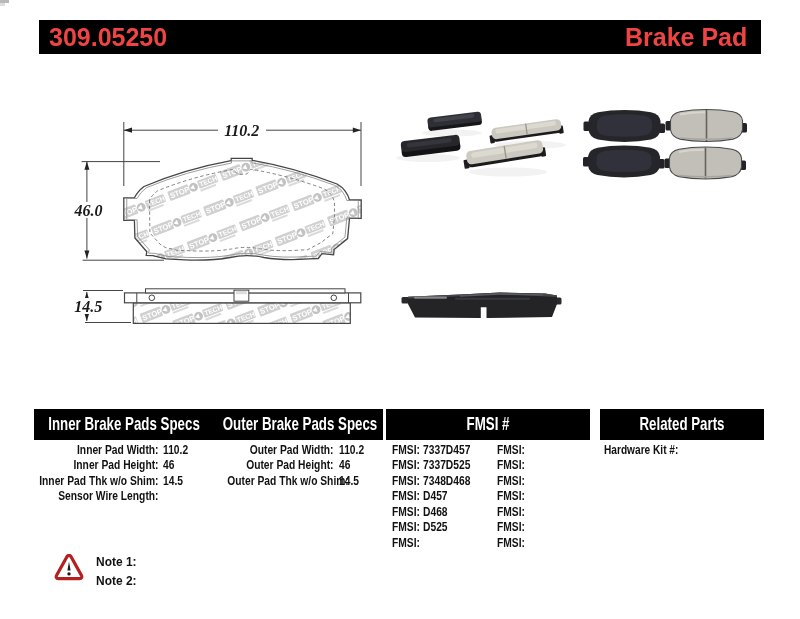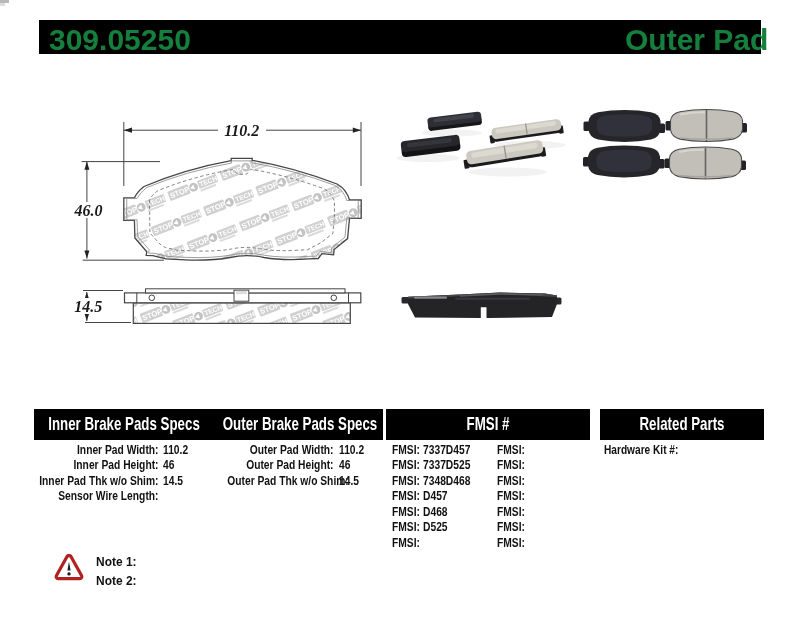--- a/index.html
+++ b/index.html
@@ -1,34 +1,34 @@
 <!DOCTYPE html>
 <html><head>
 <meta charset="utf-8">
 <style>
 html,body{margin:0;padding:0;background:#fff}
 *{-webkit-font-smoothing:antialiased}
 body{width:800px;height:619px;position:relative;font-family:"Liberation Sans",sans-serif;overflow:hidden}
 .abs{position:absolute}
-.hdrtxt{color:#15803d;font-weight:bold;font-size:30px;font-family:"Liberation Sans",sans-serif}
+.hdrtxt{color:#ef4444;font-weight:bold;font-size:25px;font-family:"Liberation Sans",sans-serif}
 .bar{background:#000;position:absolute;height:31px;top:409px}
 .bartxt{color:#fff;font-weight:bold;font-size:19px;line-height:22px;position:absolute;text-align:center;top:413px;transform:scaleX(0.70);transform-origin:center;white-space:nowrap}
 .spec{font-weight:bold;font-size:13px;line-height:15.57px;position:absolute;color:#111;white-space:pre;transform:scaleX(0.79)}
 .sl{transform-origin:left center}
 .sr{transform-origin:right center}
 </style>
 </head>
 <body>
 
 <div class="abs" style="left:0;top:0;width:9px;height:3px;background:#b9b9b9"></div>
 <div class="abs" style="left:0;top:3px;width:5px;height:3px;background:#ddd"></div>
 
 <div class="abs" style="left:39px;top:20px;width:722px;height:34px;background:#000"></div>
 <div class="abs hdrtxt" style="left:49px;top:23px;">309.05250</div>
-<div class="abs hdrtxt" style="left:625px;top:23px;">Outer Pad</div>
+<div class="abs hdrtxt" style="left:625px;top:23px;">Brake Pad</div>
 
 <svg class="abs" style="left:0;top:0" width="800" height="619" viewBox="0 0 800 619">
 <defs>
 <g id="lg" font-family="Liberation Sans" font-weight="bold">
   <rect x="0" y="-8.8" width="21.5" height="10" rx="1" fill="#d0d0d0"></rect>
   <text x="1.3" y="-1" font-size="7.6" fill="#fff" transform="">STOP</text>
   <circle cx="26.3" cy="-3.6" r="4.4" fill="#c2c2c2"></circle>
   <path d="M22.6,-3.6 L27,-6.2 L27,-1 Z" fill="#fff"></path>
   <rect x="31.6" y="-8.2" width="20" height="8.4" rx="1" fill="#d0d0d0"></rect>
   <text x="32.9" y="-1.5" font-size="6.8" fill="#fff">TECH</text>

